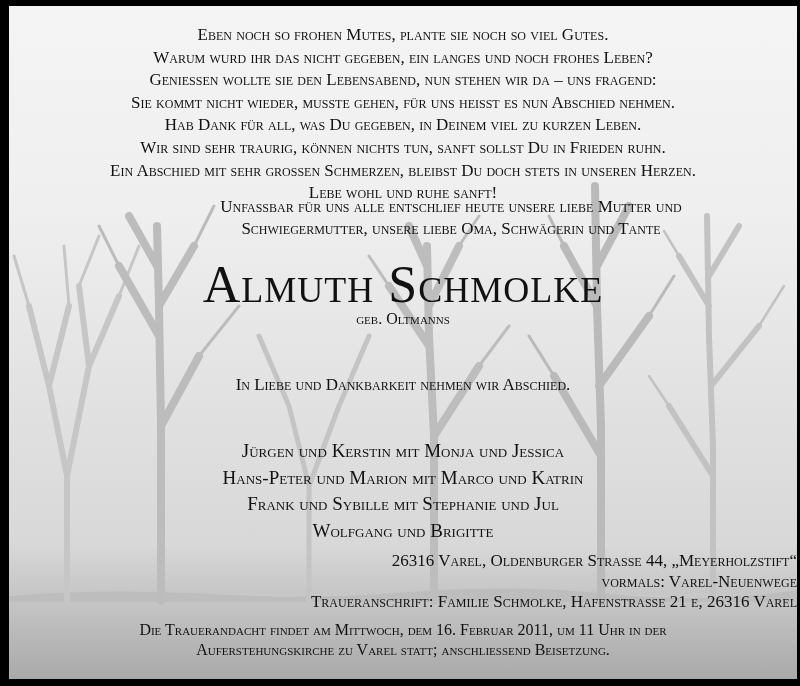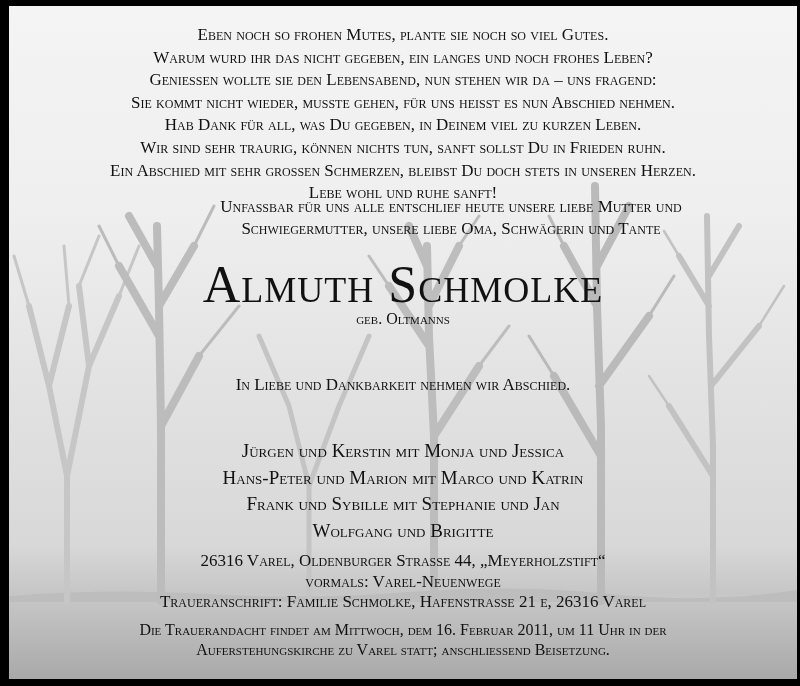--- a/index.html
+++ b/index.html
@@ -21,21 +21,21 @@
   .poem div { white-space: nowrap; }
   .intro { position: absolute; top: 190px; left: 0; width: 100%; font-size: 17px; line-height: 22px; padding-left: 48px; }
   .name { position: absolute; top: 250px; left: 0; width: 100%; font-size: 52px; line-height: 58px; letter-spacing: 1px; }
   .birthname { position: absolute; top: 303px; left: 0; width: 100%; font-size: 16px; line-height: 20px; }
   .dates { position: absolute; top: 323px; left: 0; width: 100%; font-size: 18px; line-height: 22px; font-variant: normal; }
   .dates span { display: inline-block; }
   .dates .gap { width: 38px; }
   .thanks { position: absolute; top: 368px; left: 0; width: 100%; font-size: 17px; line-height: 22px; }
   .namen { position: absolute; top: 405px; left: 0; width: 100%; font-size: 17px; line-height: 22px; }
   .family { position: absolute; top: 432px; left: 0; width: 100%; font-size: 19px; line-height: 26.5px; }
-  .address { position: absolute; top: 545px; left: 0; width: 100%; font-size: 17px; line-height: 20.5px; }
+  .address { position: absolute; top: 545px; left: 0; width: 100%; font-size: 17px; line-height: 20.5px; text-align: right; }
   .service { position: absolute; top: 614px; left: 0; width: 100%; font-size: 16px; line-height: 20px; }
 </style>
 </head>
 <body>
 
 <div class="frame">
 
   <svg class="trees" viewBox="0 0 788 673" preserveAspectRatio="none">
     <defs>
       <linearGradient id="groundGrad" x1="0" y1="0" x2="0" y2="1">
@@ -94,21 +94,21 @@
 
     <div class="name">Almuth Schmolke</div>
     <div class="birthname">geb. Oltmanns</div>
 
 
     <div class="thanks">In Liebe und Dankbarkeit nehmen wir Abschied.</div>
 
     <div class="family">
       <div>Jürgen und Kerstin mit Monja und Jessica</div>
       <div>Hans-Peter und Marion mit Marco und Katrin</div>
-      <div>Frank und Sybille mit Stephanie und Jan</div>
+      <div>Frank und Sybille mit Stephanie und Jul</div>
       <div>Wolfgang und Brigitte</div>
     </div>
 
     <div class="address">
       <div>26316 Varel, Oldenburger Straße 44, „Meyerholzstift“</div>
       <div>vormals: Varel-Neuenwege</div>
       <div>Traueranschrift: Familie Schmolke, Hafenstraße 21 e, 26316 Varel</div>
     </div>
 
     <div class="service">

